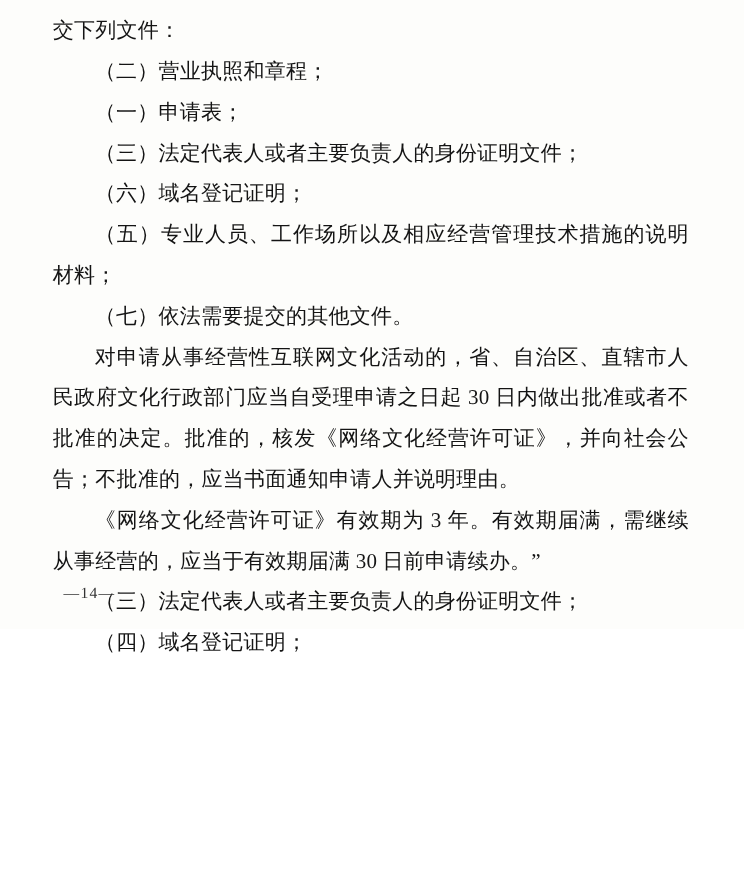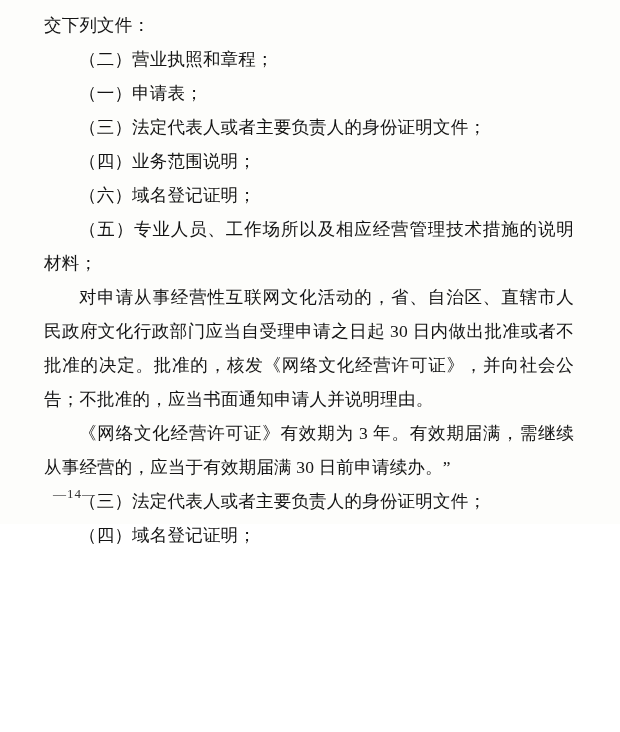--- a/index.html
+++ b/index.html
@@ -55,23 +55,23 @@
 </head>
 <body>
 
 <div class="page">
   <div class="doc-body">
 
     <p class="para flush">交下列文件：</p>
     <p class="para indent-item">（二）营业执照和章程；</p>
     <p class="para indent-item">（一）申请表；</p>
     <p class="para indent-item">（三）法定代表人或者主要负责人的身份证明文件；</p>
-    <p class="para indent-item">（四）业务范围说明；</p>
     <p class="para indent-item">（六）域名登记证明；</p>
     <p class="para indent-item">（五）专业人员、工作场所以及相应经营管理技术措施的说明材料；</p>
+    <p class="para indent-item">（七）依法需要提交的其他文件。</p>
     <p class="para indent-1">对申请从事经营性互联网文化活动的，省、自治区、直辖市人民政府文化行政部门应当自受理申请之日起 30 日内做出批准或者不批准的决定。批准的，核发《网络文化经营许可证》，并向社会公告；不批准的，应当书面通知申请人并说明理由。</p>
     <p class="para indent-1">《网络文化经营许可证》有效期为 3 年。有效期届满，需继续从事经营的，应当于有效期届满 30 日前申请续办。”</p>
     <p class="para indent-item">（三）法定代表人或者主要负责人的身份证明文件；</p>
     <p class="para indent-item">（四）域名登记证明；</p>
 
   </div>
 
   <div class="footer">—14—</div>
 </div>
 

